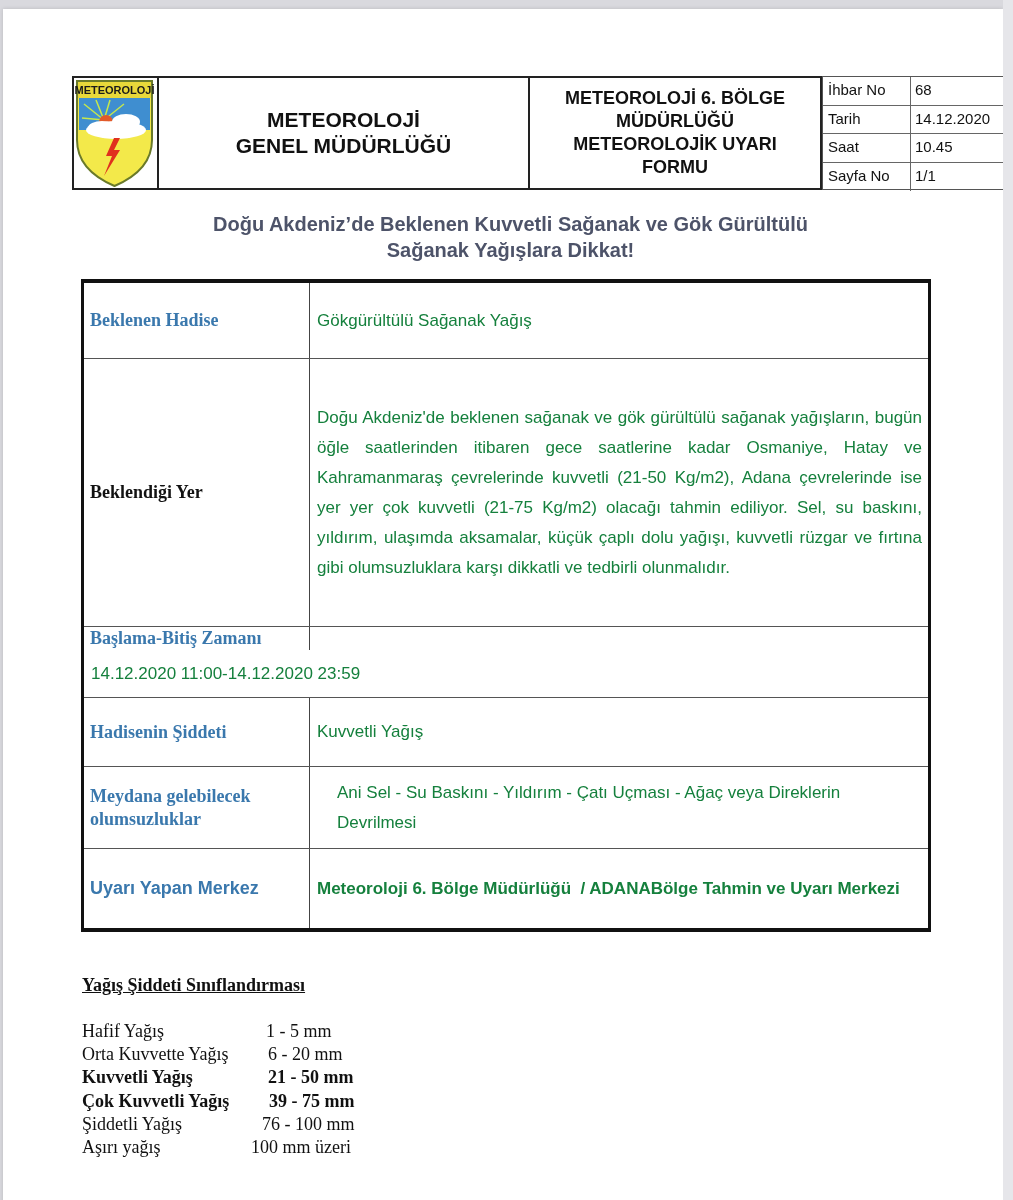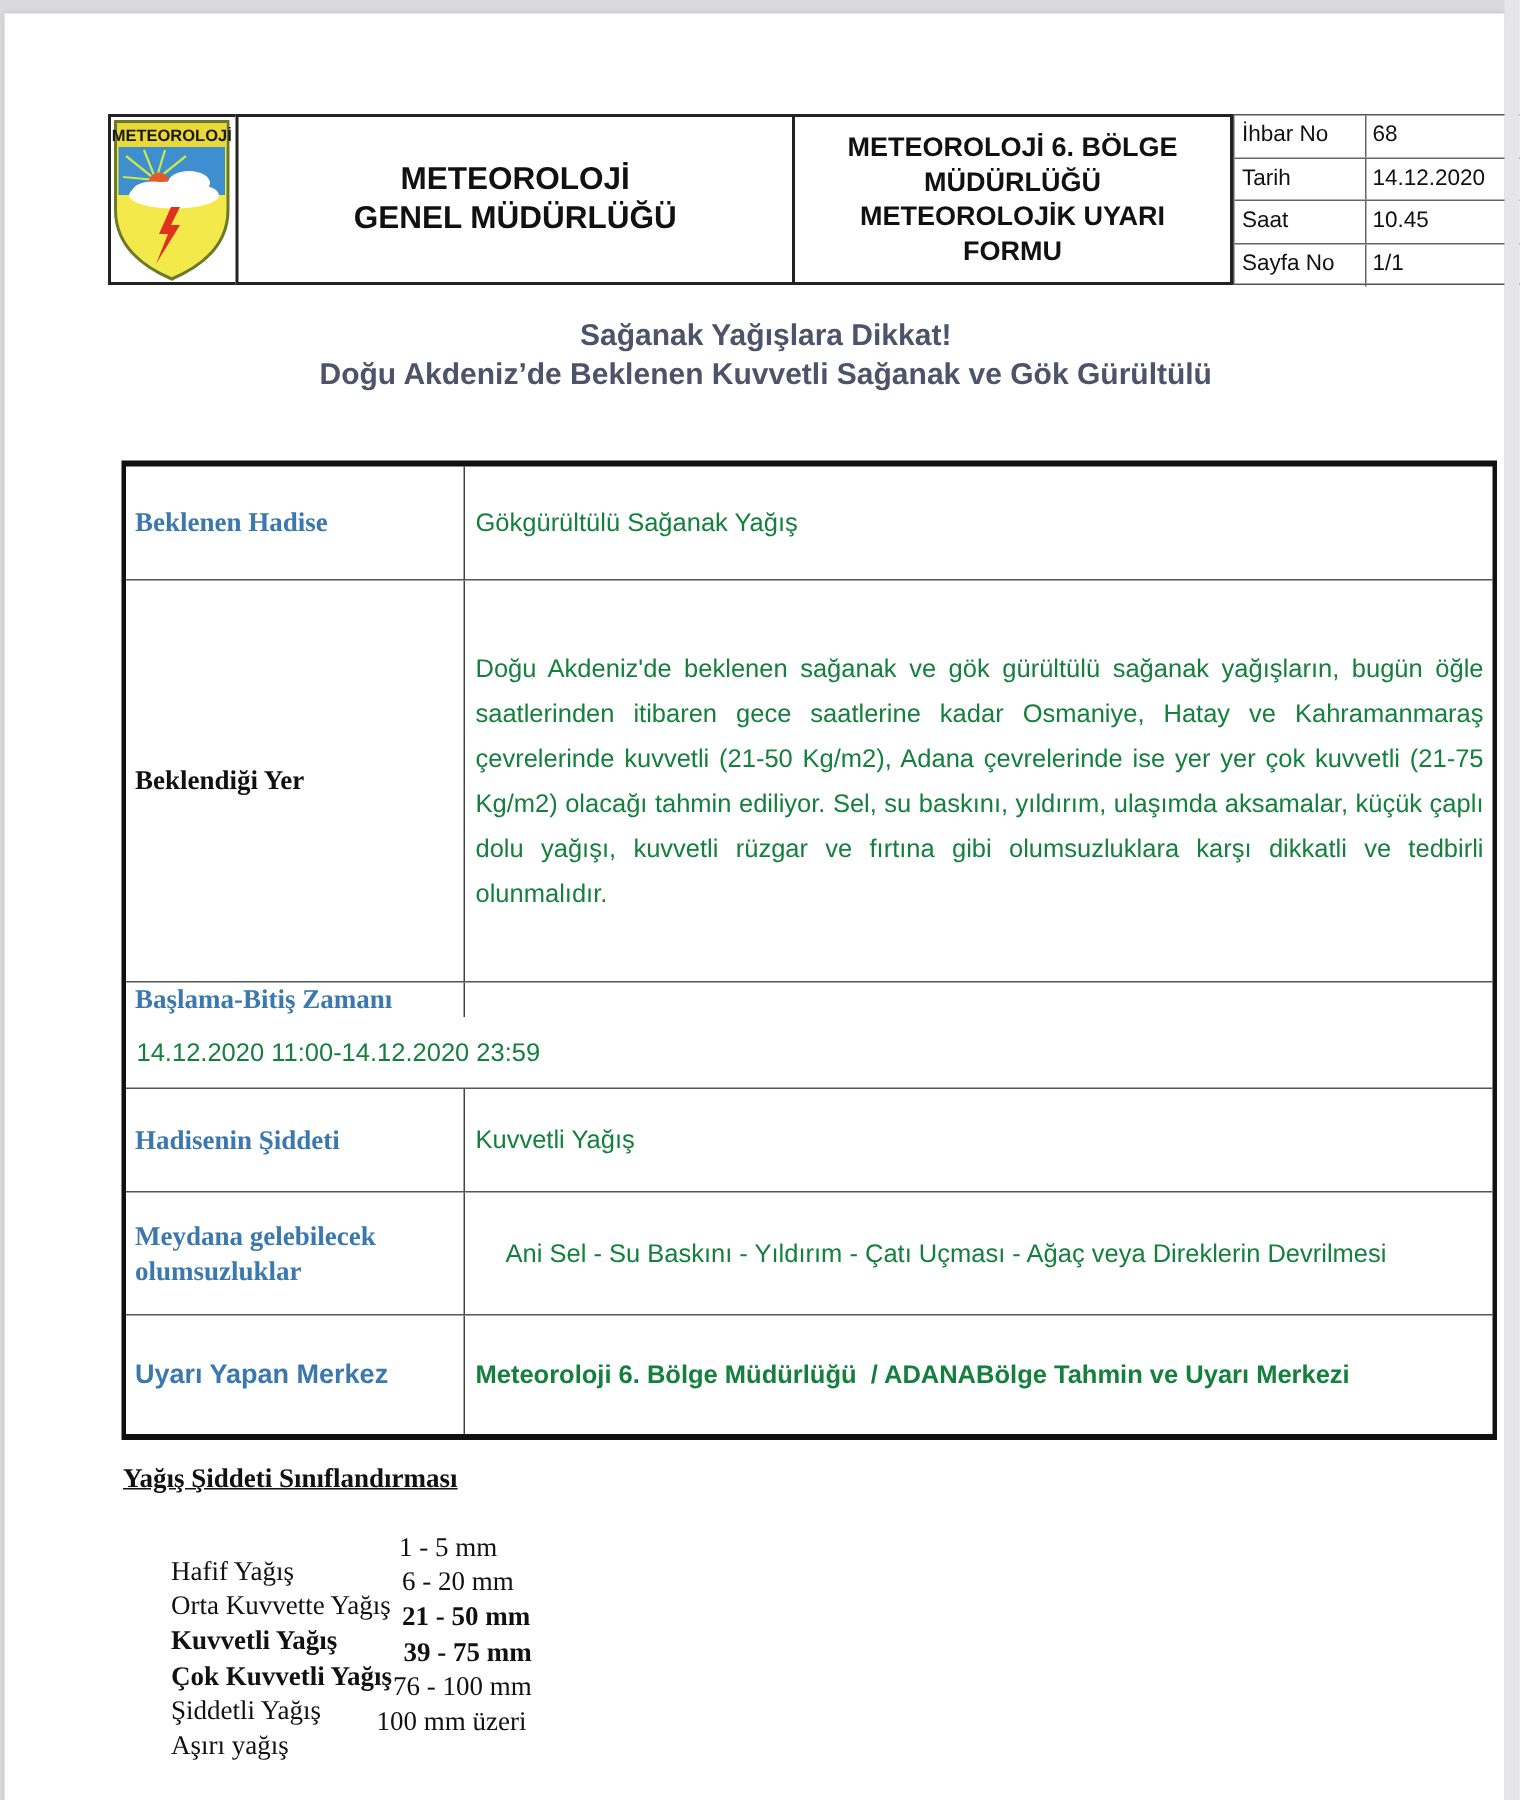--- a/index.html
+++ b/index.html
@@ -19,36 +19,36 @@
   .hdr-meta { position: absolute; left: 750px; top: 0; width: 195px; height: 114px; border: 1px solid #555; }
   .meta-row { display: flex; height: 28.5px; border-bottom: 1px solid #666; font-size: 15px; }
   .meta-row:last-child { border-bottom: none; }
   .meta-k { width: 88px; border-right: 1px solid #666; padding: 4px 0 0 5px; }
   .meta-v { flex: 1; padding: 4px 0 0 4px; }
 
   
   .title { position: absolute; left: 120px; top: 202px; width: 775px; text-align: center; font-weight: bold; color: #4d5369; font-size: 20px; line-height: 26px; }
 
   
-  .main { position: absolute; left: 78px; top: 270px; width: 917px; border: 3px solid #111; border-top-width: 4px; border-bottom-width: 4px; margin-top: 28px; }
+  .main { position: absolute; left: 78px; top: 270px; width: 850px; border: 3px solid #111; border-top-width: 4px; border-bottom-width: 4px; }
   .row { display: flex; border-bottom: 1px solid #555; }
   .row:last-child { border-bottom: none; }
   .cell-l { width: 226px; border-right: 1px solid #444; display: flex; align-items: center; padding-left: 6px; font-family: "Liberation Serif", serif; font-weight: bold; font-size: 18px; color: #3a78ad; line-height: 23px; }
   .cell-l.black { color: #111; }
   .cell-l.sans { font-family: "Liberation Sans", sans-serif; font-size: 18px; }
   .cell-r { flex: 1; display: flex; align-items: center; padding: 0 6px 0 7px; font-size: 17px; line-height: 30px; color: #15803d; }
   .cell-r.just { text-align: justify; text-align-last: left; }
   .cell-r .col { display: flex; flex-direction: row; }
   .bold { font-weight: bold; }
 
   
   .cls-title { position: absolute; left: 79px; top: 966px; font-family: "Liberation Serif", serif; font-weight: bold; font-size: 18px; text-decoration: underline; }
   .cls-list { position: absolute; left: 79px; top: 1012px; font-family: "Liberation Serif", serif; font-size: 18px; }
   .cls-row { position: relative; height: 23.2px; }
-  .cls-name { position: absolute; left: 0; top: 16px; white-space: nowrap; margin-left: 32px; }
+  .cls-name { position: absolute; left: 0; top: 0; white-space: nowrap; }
   .cls-val { position: absolute; top: 0; white-space: nowrap; }
   .cls-row.b { font-weight: bold; }
 </style>
 </head>
 <body>
 
 <div class="page">
 
   <div class="hdr">
     <div class="hdr-logo">
@@ -95,22 +95,22 @@
         <div class="meta-v">10.45</div>
       </div>
       <div class="meta-row">
         <div class="meta-k">Sayfa No</div>
         <div class="meta-v">1/1</div>
       </div>
     </div>
   </div>
 
   <div class="title">
+    <div>Doğu Akdeniz’de Beklenen Kuvvetli Sağanak ve Gök Gürültülü</div>
     <div>Sağanak Yağışlara Dikkat!</div>
-    <div>Doğu Akdeniz’de Beklenen Kuvvetli Sağanak ve Gök Gürültülü</div>
   </div>
 
   <div class="main">
     <div class="row" style="height:76px;">
       <div class="cell-l">Beklenen Hadise</div>
       <div class="cell-r">Gökgürültülü Sağanak Yağış</div>
     </div>
     <div class="row" style="height:268px;">
       <div class="cell-l black">Beklendiği Yer</div>
       <div class="cell-r just">Doğu Akdeniz'de beklenen sağanak ve gök gürültülü sağanak yağışların, bugün öğle saatlerinden itibaren gece saatlerine kadar Osmaniye, Hatay ve Kahramanmaraş çevrelerinde kuvvetli (21-50 Kg/m2), Adana çevrelerinde ise yer yer çok kuvvetli (21-75 Kg/m2) olacağı tahmin ediliyor. Sel, su baskını, yıldırım, ulaşımda aksamalar, küçük çaplı dolu yağışı, kuvvetli rüzgar ve fırtına gibi olumsuzluklara karşı dikkatli ve tedbirli olunmalıdır.</div>

